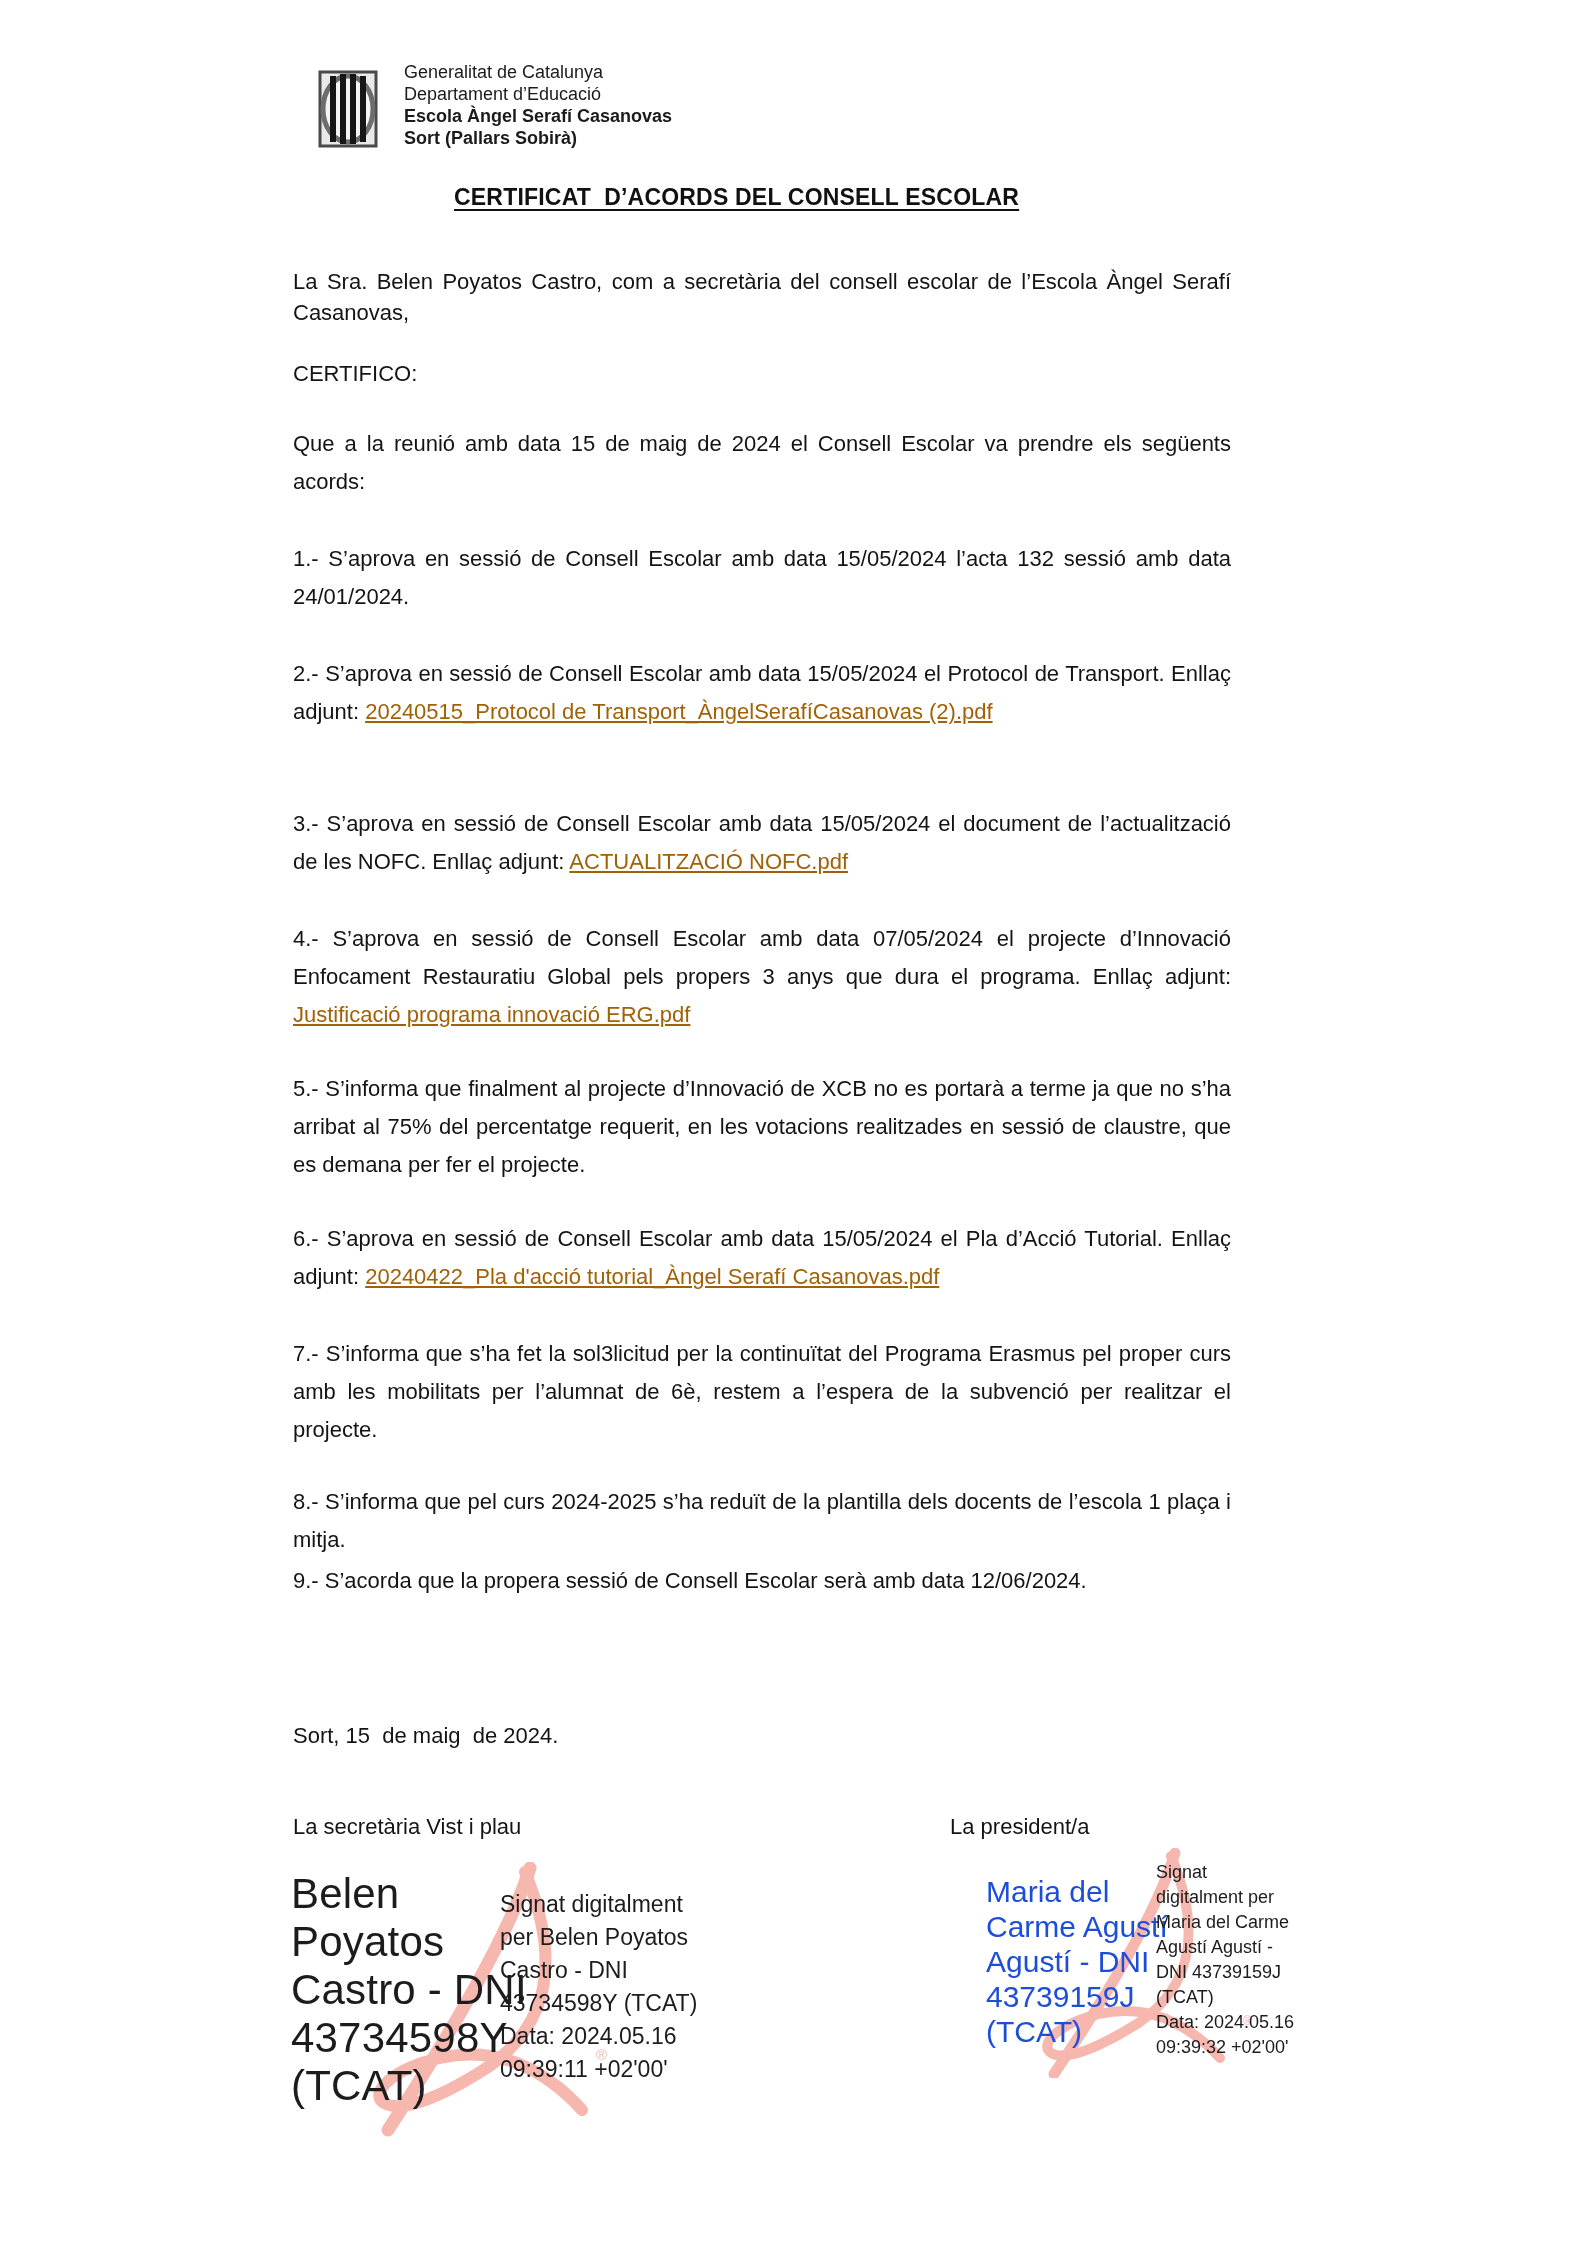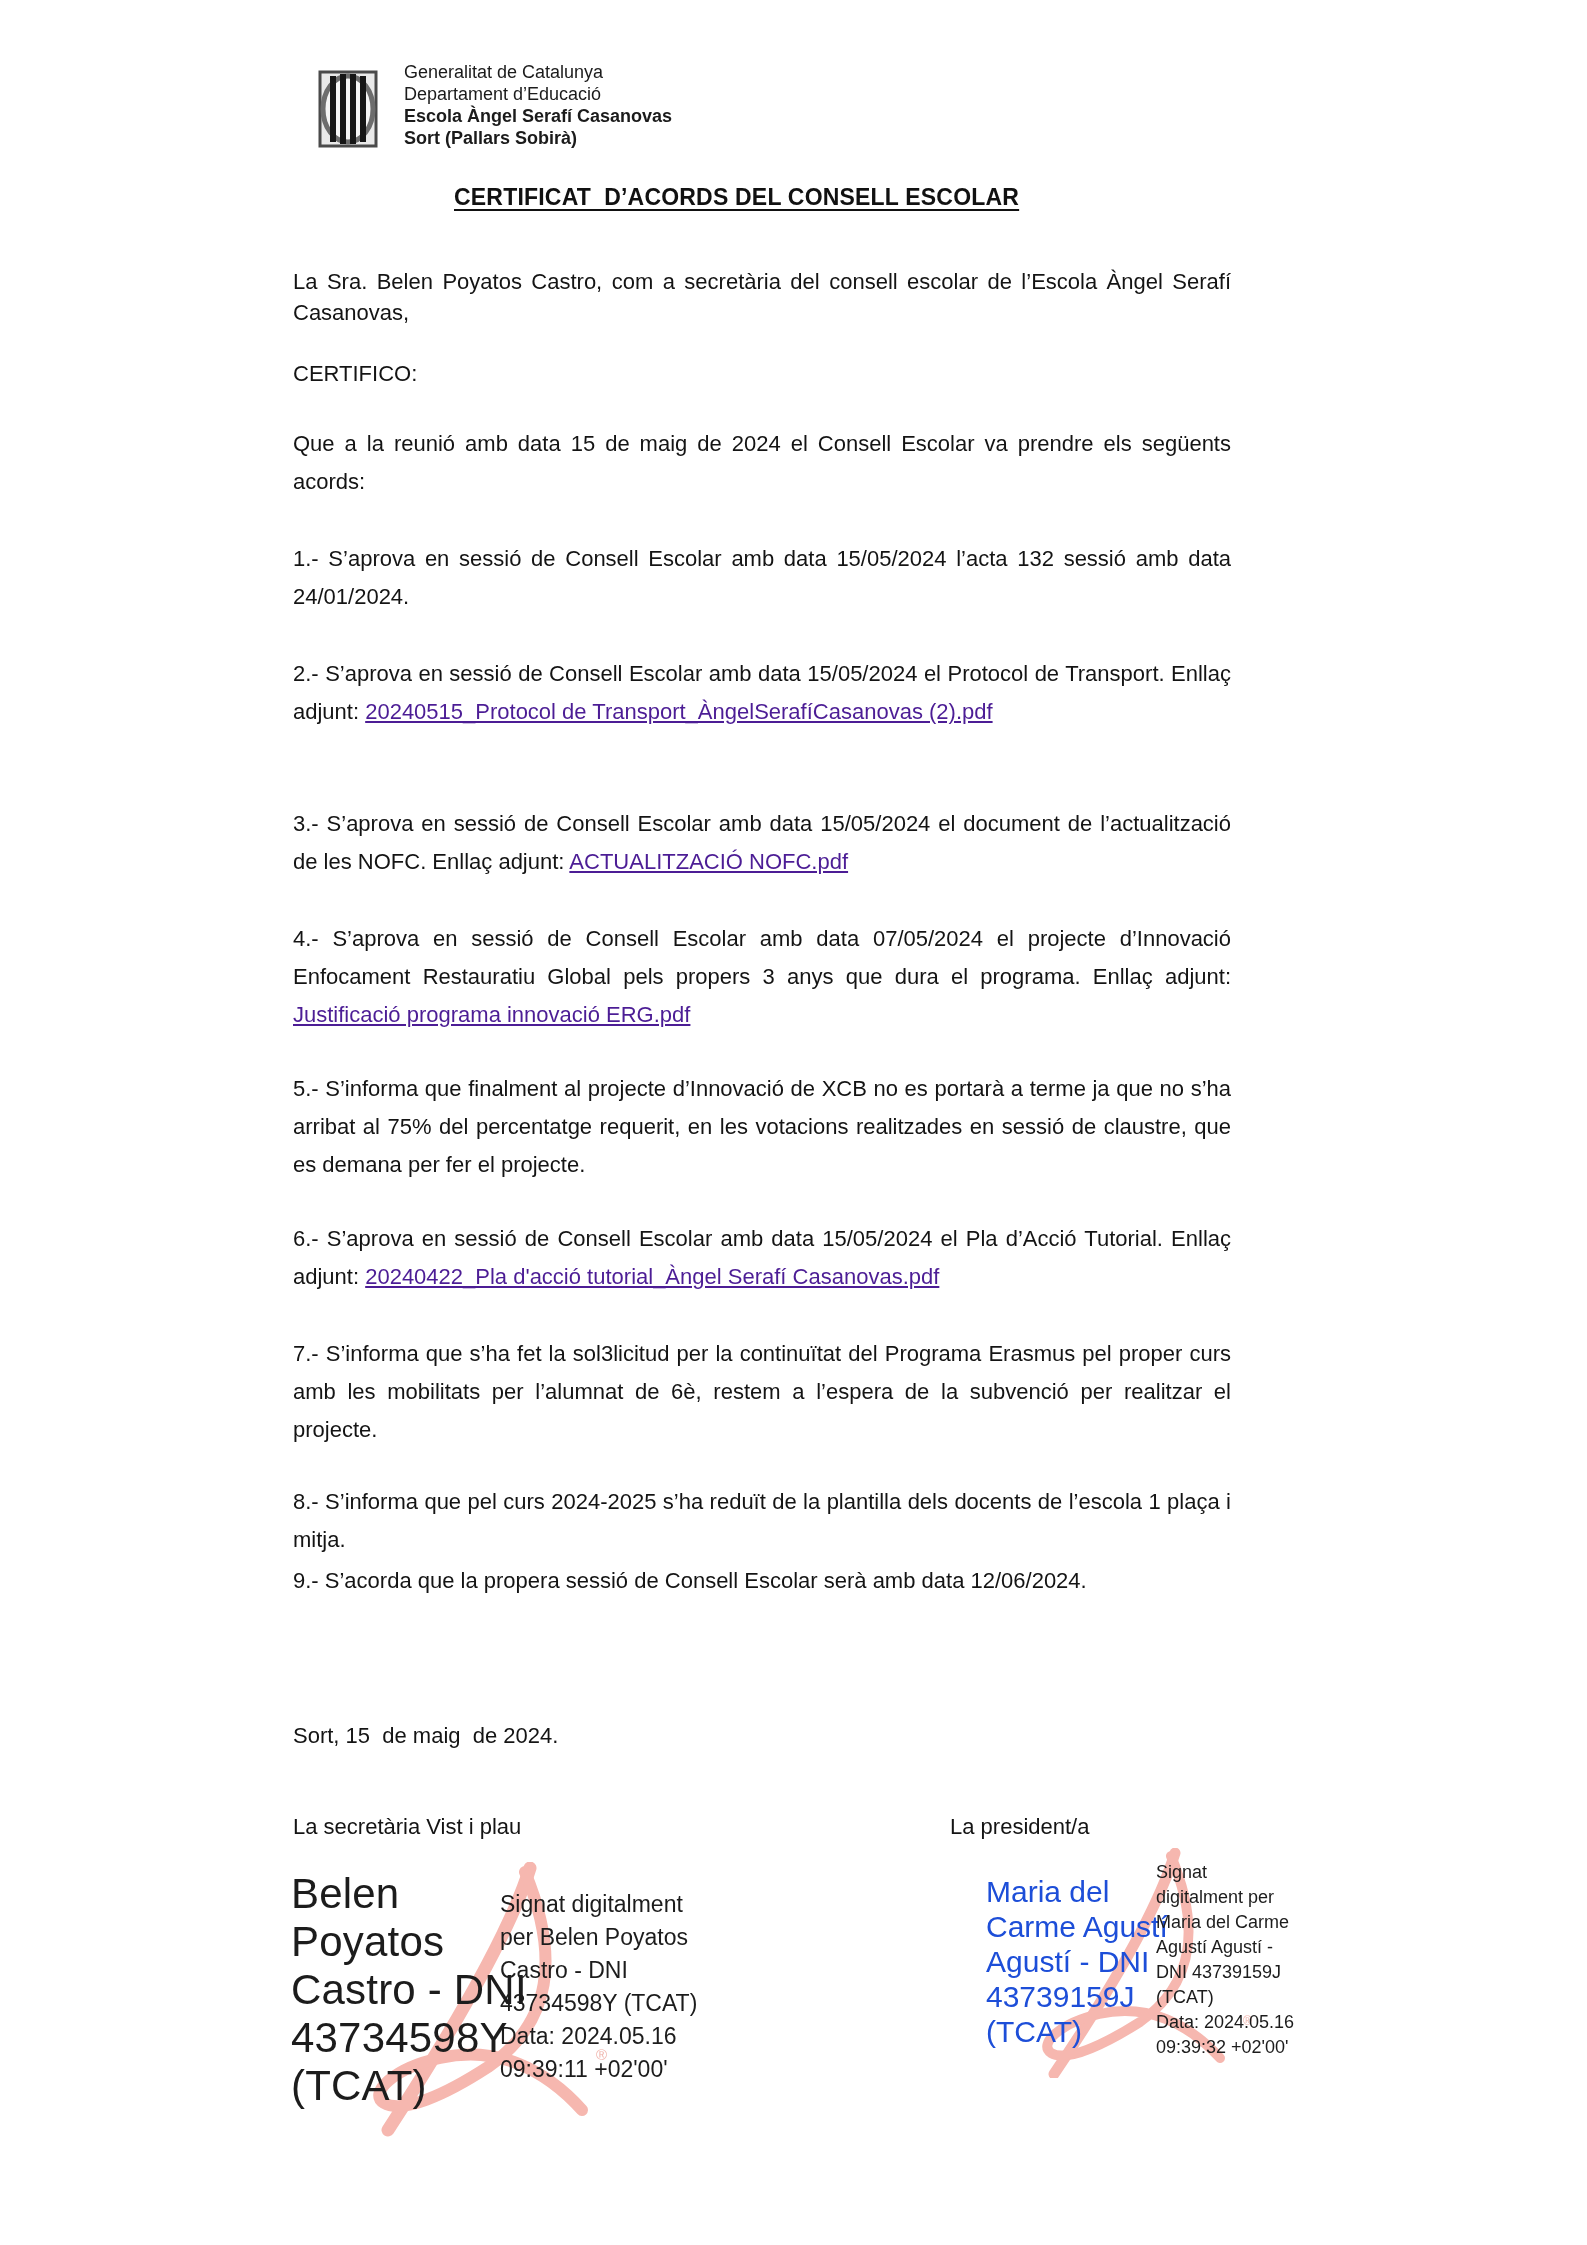--- a/index.html
+++ b/index.html
@@ -25,21 +25,21 @@
     white-space:pre;color:#111;margin-left:36px;
   }
   
   .par{
     position:absolute;left:293px;width:938px;
     font-size:22px;line-height:38px;
     text-align:justify;text-justify:inter-word;
   }
   .tight{line-height:31px;}
   .line{position:absolute;left:293px;font-size:22px;line-height:31px;white-space:pre;}
-  a.doclink{color:#4c1d95;cursor:pointer;}
+  a.doclink{color:#a16207;cursor:pointer;}
   
   .sig-name-lg{
     position:absolute;left:291px;top:1870px;
     font-size:42px;line-height:48px;color:#1c1c1c;
     white-space:pre-line;letter-spacing:.2px;
   }
   .sig-details-lg{
     position:absolute;left:500px;top:1888px;
     font-size:23px;line-height:33px;color:#1c1c1c;
     white-space:pre-line;

